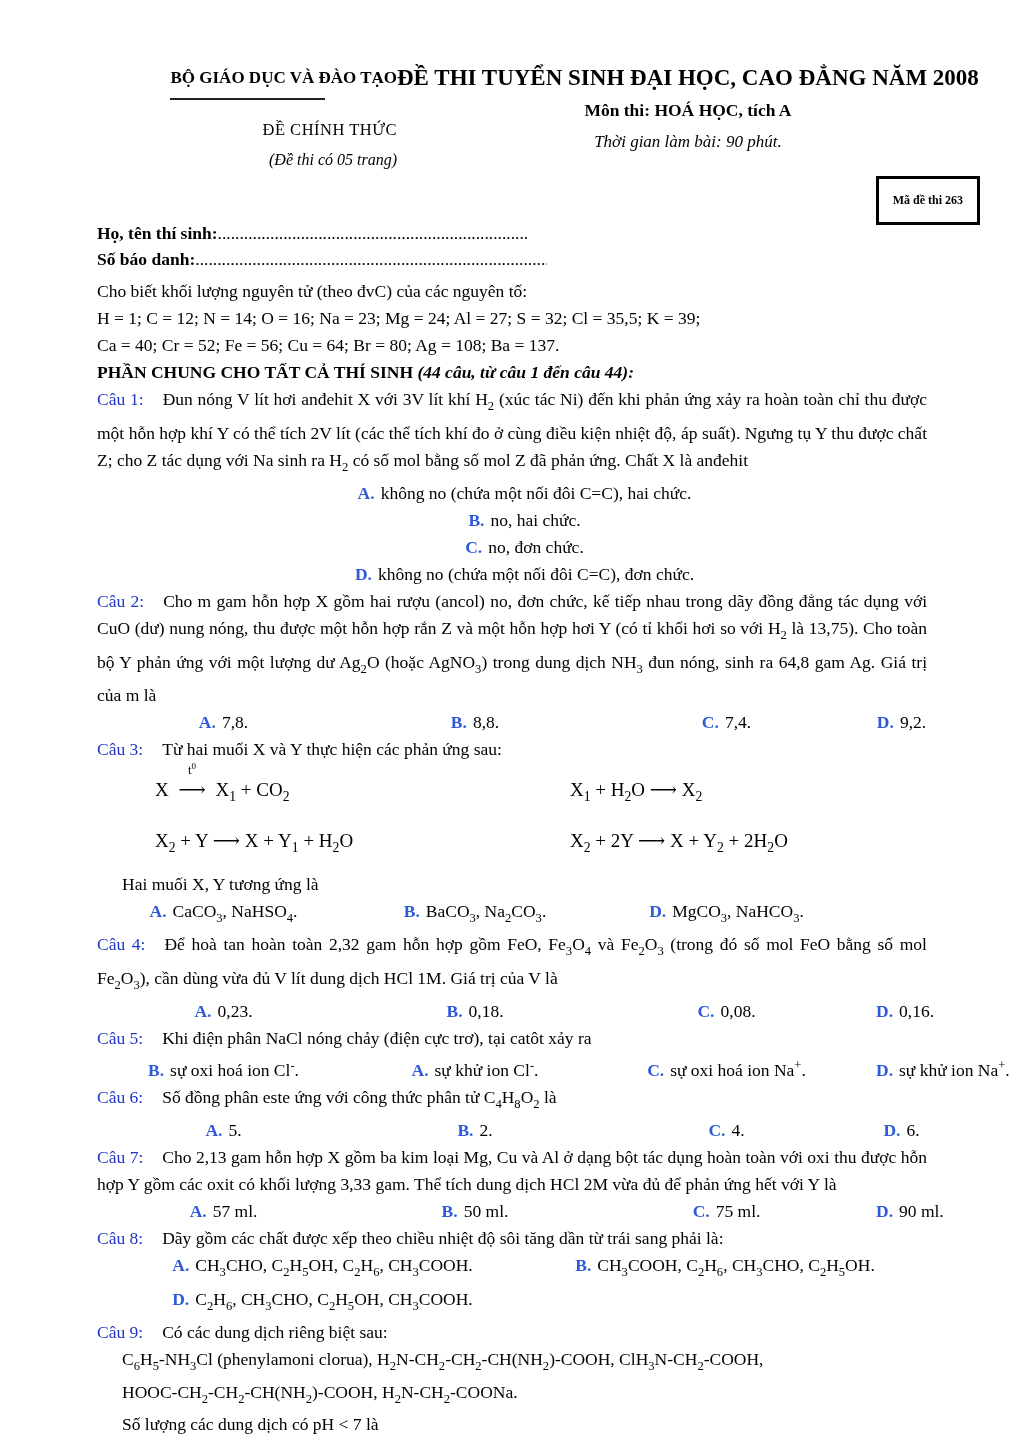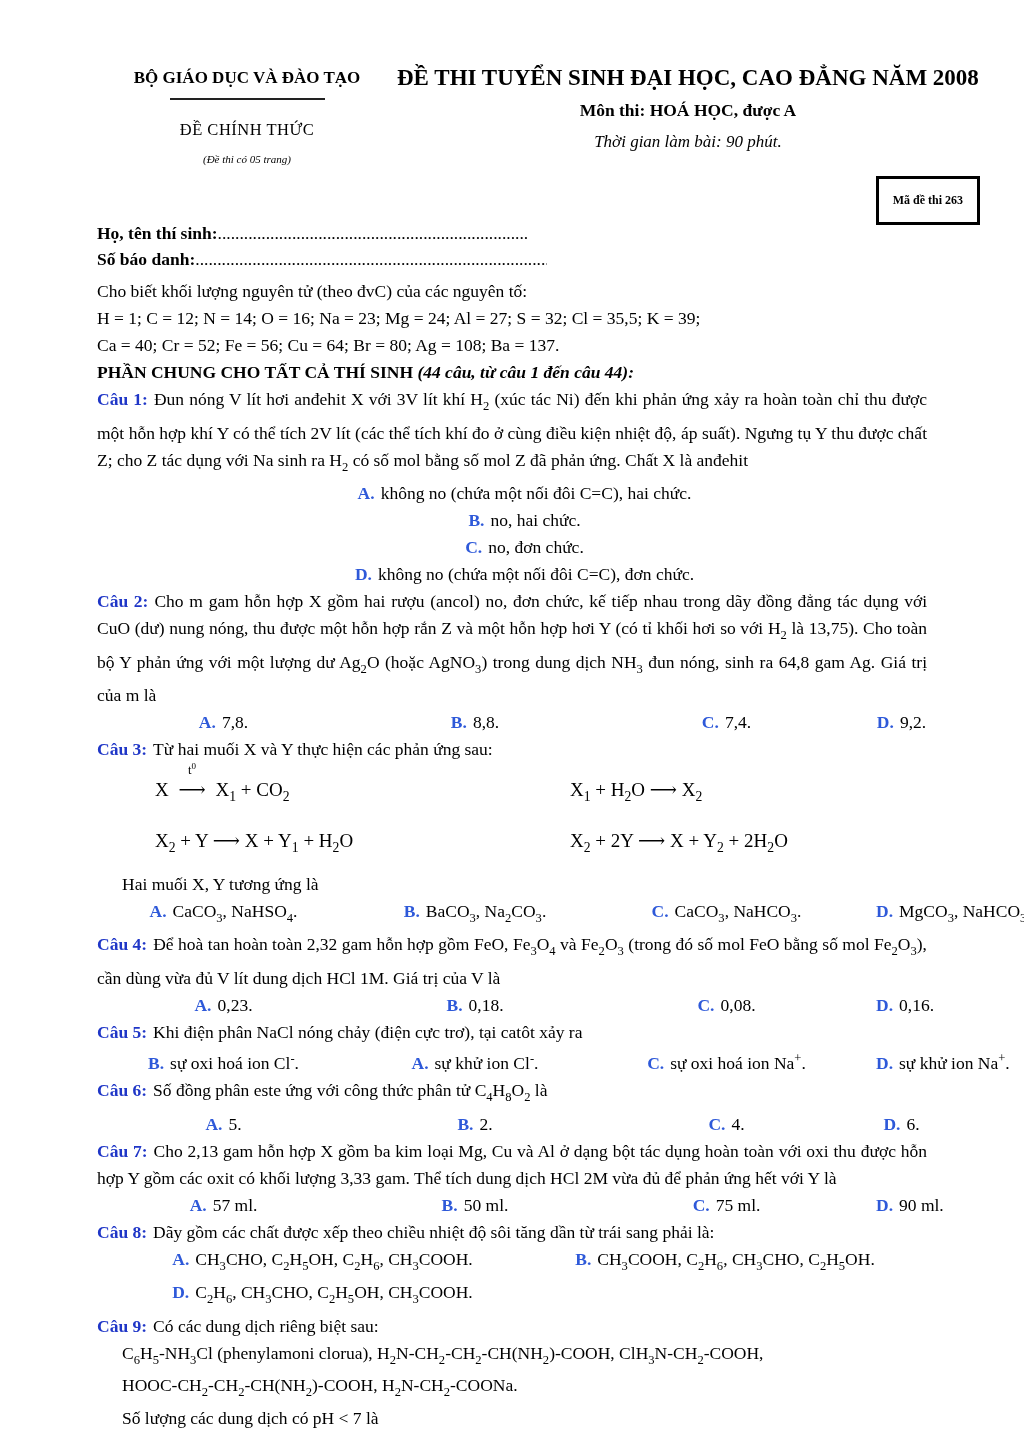--- a/index.html
+++ b/index.html
@@ -6,26 +6,26 @@
   html,body { background:#ffffff; }
   body {
     width:1024px; height:1448px; overflow:hidden;
     font-family:"Liberation Serif","DejaVu Serif",serif;
     color:#000; font-size:17.5px; line-height:27px;
   }
   .page { position:relative; width:1024px; height:1448px; padding:64px 97px 0 97px; }
 
   
   .hdr { display:flex; }
-  .hdr-left { width:300px; text-align:center; flex-shrink:0; }
+  .hdr-left { width:300px; text-align:right; flex-shrink:0; }
   .hdr-right { flex:1; text-align:center; }
   .ministry { font-weight:bold; font-size:17px; white-space:nowrap; }
   .ministry-rule { width:155px; border-top:2px solid #222; margin:7px auto 16px auto; }
   .official { font-size:16.5px; letter-spacing:.5px; }
-  .pagecount { font-size:11px; font-style:italic; margin-top:3px; }
+  .pagecount { font-size:16px; font-style:italic; margin-top:3px; }
   .examtitle { font-weight:bold; font-size:23px; white-space:nowrap; }
   .subject { font-weight:bold; font-size:17.5px; margin-top:6px; }
   .duration { font-style:italic; font-size:17px; margin-top:4px; }
   .codebox {
     position:absolute; top:176px; right:44px;
     border:3px solid #000; padding:8px 14px;
     font-weight:bold; font-size:12px; white-space:nowrap;
   }
 
   
@@ -36,21 +36,21 @@
   .dots1 { width:310px; } .dots2 { width:352px; }
 
   
   .intro { margin-top:6px; }
   .section-heading { font-weight:bold; }
   .section-note { font-weight:bold; font-style:italic; }
 
   
   .q { margin:0; }
   .stem { text-align:justify; }
-  .qlabel { font-weight:bold; color:var(--blue-label,#1f36c7); margin-right:6px; }
+  .qlabel { font-weight:normal; color:var(--blue-label,#1f36c7); margin-right:19px; }
   .olabel { font-weight:bold; color:var(--blue-opt,#2e59d9); margin-right:6px; }
   .opts-list .opt { padding-left:25px; }
   .optrow4 { display:grid; grid-template-columns:203px 204px 203px 1fr; padding-left:25px;gap:48px; }
   .optrow2 { display:grid; grid-template-columns:401px 1fr; padding-left:25px; }
   .opt { white-space:nowrap;text-align:center; }
 
   
   .eqs {
     display:grid; grid-template-columns:415px 1fr;
     padding-left:58px; row-gap:14px; margin:12px 0 8px 0;
@@ -71,21 +71,21 @@
 
   <div class="hdr">
     <div class="hdr-left">
       <div class="ministry">BỘ GIÁO DỤC VÀ ĐÀO TẠO</div>
       <div class="ministry-rule"></div>
       <div class="official">ĐỀ CHÍNH THỨC</div>
       <div class="pagecount">(Đề thi có 05 trang)</div>
     </div>
     <div class="hdr-right">
       <div class="examtitle">ĐỀ THI TUYỂN SINH ĐẠI HỌC, CAO ĐẲNG NĂM 2008</div>
-      <div class="subject">Môn thi: HOÁ HỌC, được A</div>
+      <div class="subject">Môn thi: HOÁ HỌC, tích A</div>
       <div class="duration">Thời gian làm bài: 90 phút.</div>
     </div>
   </div>
   <div class="codebox">Mã đề thi 263</div>
 
   <div class="cand">
     <div class="cand-line"><span class="cand-label">Họ, tên thí sinh:</span><span class="dots dots1">........................................................................................................................................</span></div>
     <div class="cand-line"><span class="cand-label">Số báo danh:</span><span class="dots dots2">............................................................................................................................................................</span></div>
   </div>
 
@@ -121,21 +121,20 @@
     <div class="eqs">
       <div class="eq">X <span class="rxa"><span class="rxl">t<sup>0</sup></span>⟶</span> X<sub>1</sub> + CO<sub>2</sub></div>
       <div class="eq">X<sub>1</sub> + H<sub>2</sub>O ⟶ X<sub>2</sub></div>
       <div class="eq">X<sub>2</sub> + Y ⟶ X + Y<sub>1</sub> + H<sub>2</sub>O</div>
       <div class="eq">X<sub>2</sub> + 2Y ⟶ X  + Y<sub>2</sub> + 2H<sub>2</sub>O</div>
     </div>
     <div class="leadin">Hai muối X, Y tương ứng là</div>
     <div class="optrow4">
       <div class="opt"><span class="olabel">A.</span><span>CaCO<sub>3</sub>, NaHSO<sub>4</sub>.</span></div>
       <div class="opt"><span class="olabel">B.</span><span>BaCO<sub>3</sub>, Na<sub>2</sub>CO<sub>3</sub>.</span></div>
-      <div class="opt"><span class="olabel">C.</span><span>CaCO<sub>3</sub>, NaHCO<sub>3</sub>.</span></div>
       <div class="opt"><span class="olabel">D.</span><span>MgCO<sub>3</sub>, NaHCO<sub>3</sub>.</span></div>
     </div>
   </div>
 
   <div class="q">
     <p class="stem"><span class="qlabel">Câu 4:</span><span>Để hoà tan hoàn toàn 2,32 gam hỗn hợp gồm FeO, Fe<sub>3</sub>O<sub>4</sub> và Fe<sub>2</sub>O<sub>3</sub> (trong đó số mol FeO bằng số mol Fe<sub>2</sub>O<sub>3</sub>), cần dùng vừa đủ V lít dung dịch HCl 1M. Giá trị của V là</span></p>
     <div class="optrow4">
       <div class="opt"><span class="olabel">A.</span><span>0,23.</span></div>
       <div class="opt"><span class="olabel">B.</span><span>0,18.</span></div>
       <div class="opt"><span class="olabel">C.</span><span>0,08.</span></div>

